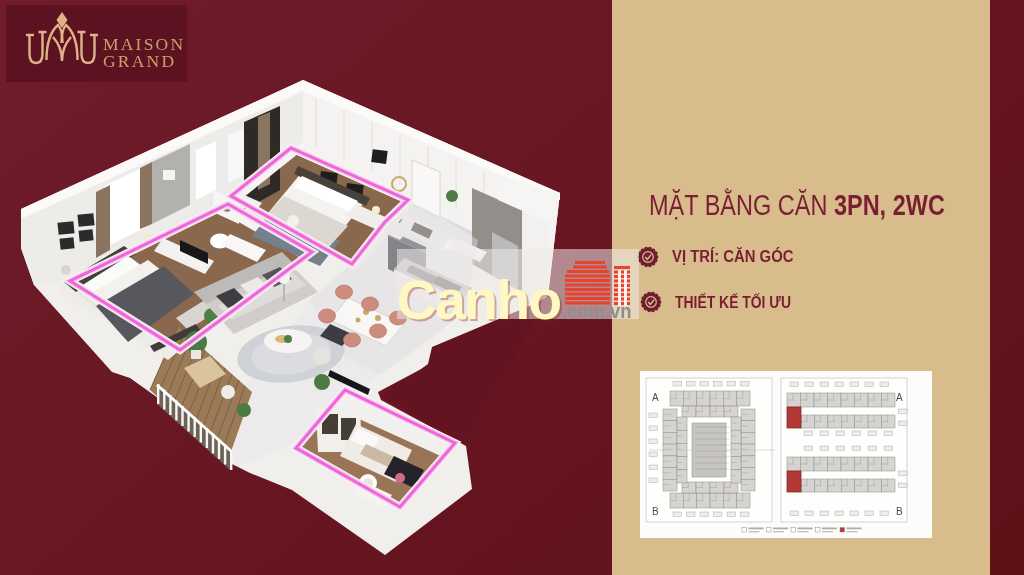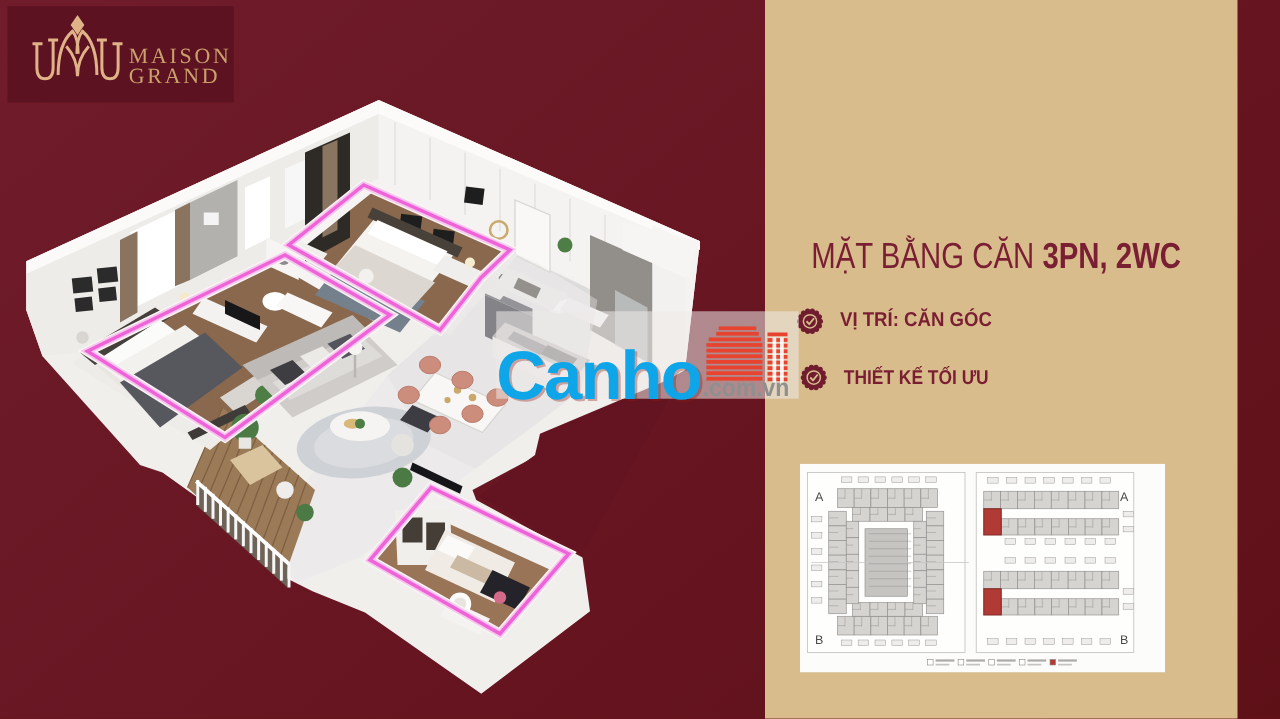--- a/index.html
+++ b/index.html
@@ -740,21 +740,21 @@
       <rect x="182.0" y="160" width="11" height="1.4" fill="#c6c4c1"></rect>
       <rect x="200.0" y="156.5" width="4.5" height="4.5" fill="#b23a35" stroke="#8f8d8a" stroke-width="0.5"></rect>
       <rect x="206.5" y="156.5" width="15" height="1.8" fill="#aeaca9"></rect>
       <rect x="206.5" y="160" width="11" height="1.4" fill="#c6c4c1"></rect>
     </g>
 
 </svg>
 
 <div class="abs" style="left:397px;top:249px;width:242px;height:70px;background:rgba(236,234,232,0.55);"></div>
 
-<div class="abs" style="left:397px;top:273px;font-size:55px;font-weight:bold;color:#0ea5e9;letter-spacing:-1.5px;line-height:55px;text-shadow:2px 2px 0 rgba(140,30,20,0.35);">Canho</div>
+<div class="abs" style="left:397px;top:273px;font-size:55px;font-weight:bold;color:#fef9c3;letter-spacing:-1.5px;line-height:55px;text-shadow:2px 2px 0 rgba(140,30,20,0.35);">Canho</div>
 
 <svg class="abs" style="left:565px;top:261px;" width="66" height="48" viewBox="0 0 66 48">
   <g fill="#e8432f">
     <rect x="10" y="0" width="30" height="3"></rect>
       <rect x="8" y="4.5" width="34" height="3"></rect>
     <rect x="2" y="9" width="42" height="3"></rect>
       <rect x="0" y="13.5" width="45" height="3"></rect>
     <rect x="0" y="18" width="45" height="3"></rect>
       <rect x="0" y="22.5" width="45" height="3"></rect>
     <rect x="0" y="27" width="45" height="3"></rect>

